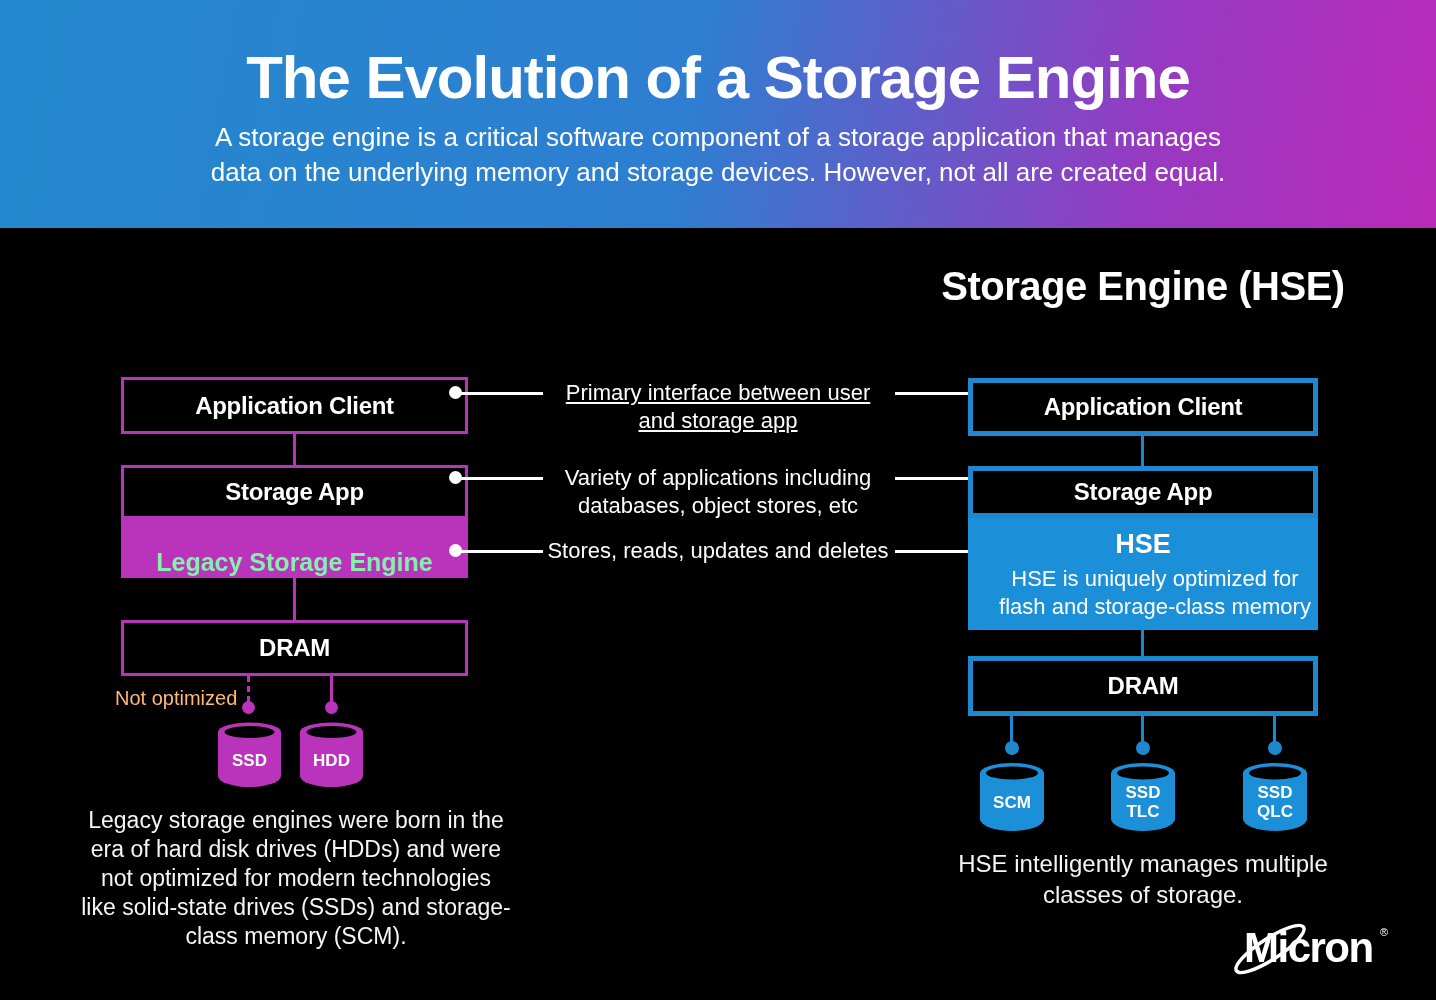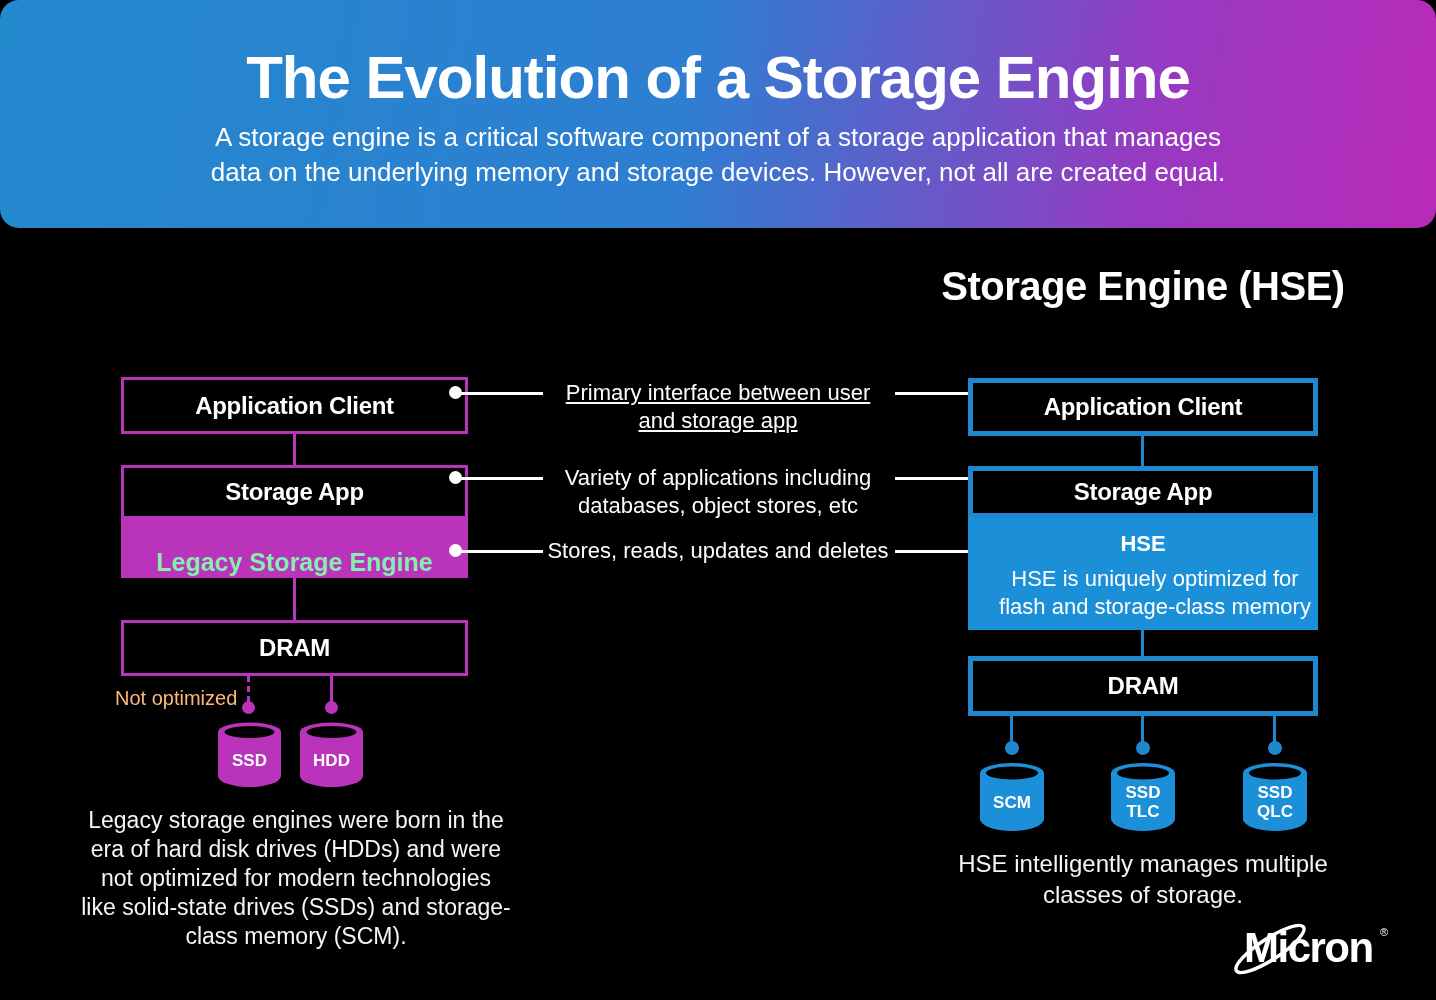--- a/index.html
+++ b/index.html
@@ -6,41 +6,40 @@
   .stage{
     position:relative;width:1436px;height:1000px;overflow:hidden;
     background:#000;font-family:"Liberation Sans",sans-serif;color:#fff;
   }
   .abs{position:absolute;}
   
   .banner{
     position:absolute;left:0;top:0;width:1436px;height:228px;
     background:linear-gradient(100deg,var(--grad-l) 0%,#2e7ed1 48%,#9839c1 80%,var(--grad-r) 100%);
     text-align:center;
-    border-radius:19px;
   }
   .banner h1{
     margin:0;padding-top:46px;font-size:60px;line-height:64px;
     font-weight:bold;letter-spacing:-1px;color:#fff;
   }
   .banner .sub{margin-top:10px;font-size:26px;line-height:35px;color:#fff;}
   .banner .sub span{display:block;}
   
   .col-title{font-size:40px;line-height:44px;font-weight:bold;text-align:center;letter-spacing:-0.5px;}
   .col-title span{display:block;}
   
   .box{box-sizing:border-box;background:#000;display:flex;align-items:center;justify-content:center;}
   .m-box{border:3px solid var(--magenta);}
   .b-box{border:5px solid var(--blue-br);}
   .box-label{font-size:24px;font-weight:bold;color:#fff;letter-spacing:-0.3px;}
   .fill-box{box-sizing:border-box;display:flex;flex-direction:column;align-items:center;justify-content:center;}
   .m-fill{background:var(--magenta);}
   .b-fill{background:var(--blue);}
   .engine-label{font-size:25px;font-weight:bold;color:#86efac;margin-top:27px;}
-  .hse-engine-title{font-size:22px;line-height:34px;font-weight:bold;color:#fff;margin-bottom:4px;}
+  .hse-engine-title{font-size:27px;line-height:34px;font-weight:bold;color:#fff;margin-bottom:4px;}
   .hse-engine-sub{font-size:22px;line-height:28px;color:#fff;text-align:center;}
   .hse-engine-sub span{display:block;margin-left:24px;}
   
   .vline{width:3px;}
   .vline.m{background:var(--magenta);}
   .vline.b{background:var(--blue-br);}
   .vline.dashed{width:0;background:none;border-left:3px dashed var(--magenta);}
   .hline{height:3px;background:#fff;}
   .dot{border-radius:50%;}
   .dot.w{width:13px;height:13px;background:#fff;}

